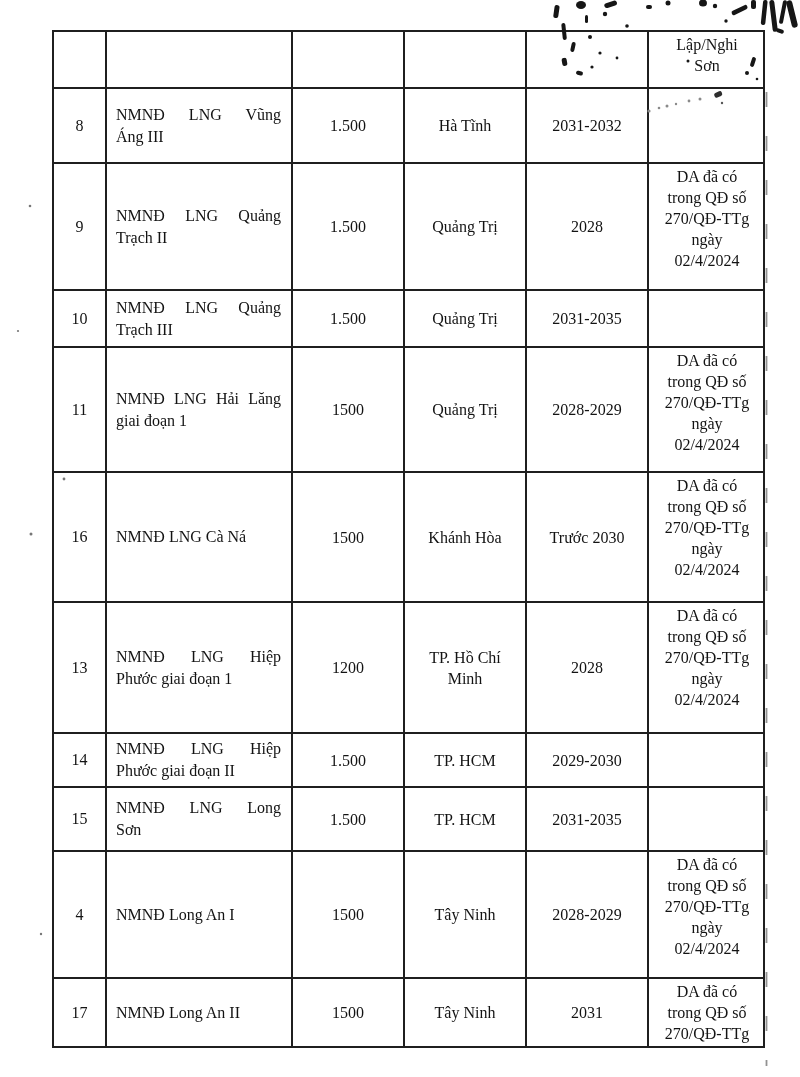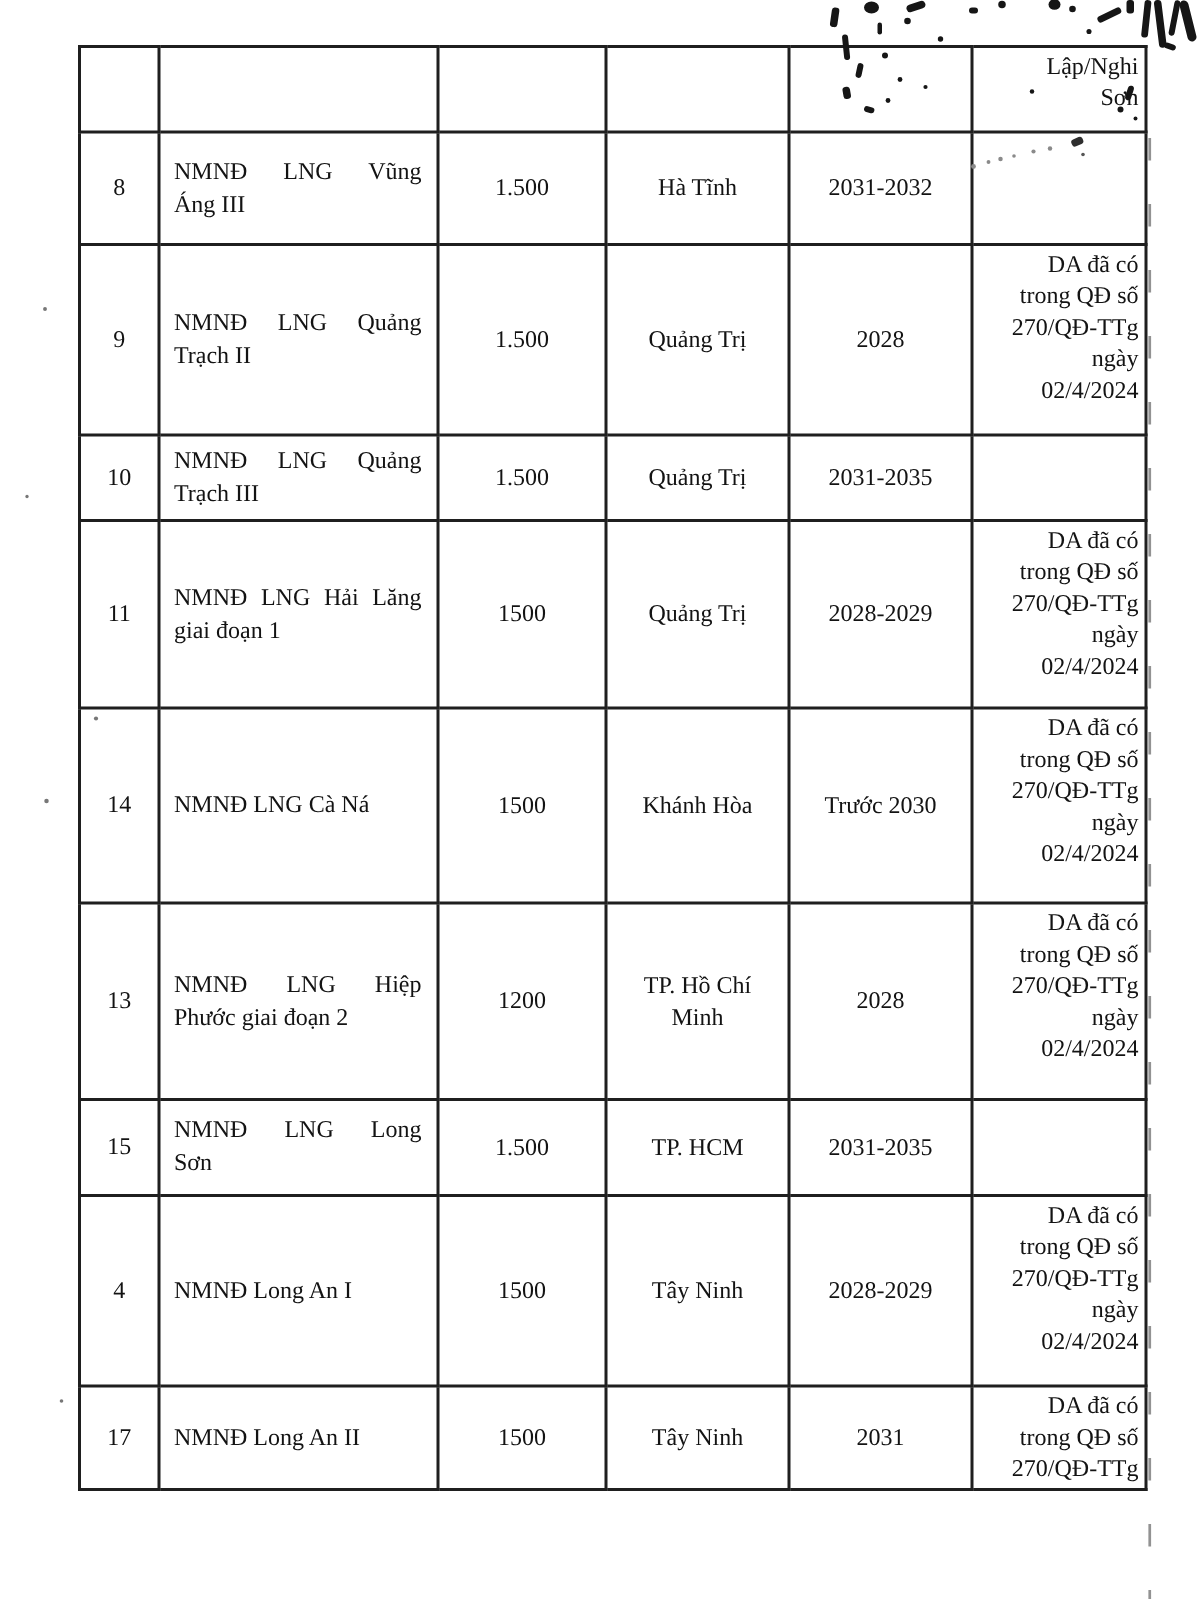--- a/index.html
+++ b/index.html
@@ -52,21 +52,21 @@
     text-align: center;
     vertical-align: middle;
     white-space: pre-line;
     line-height: 21px;
   }
   td.note {
     vertical-align: top;
     padding: 2px 4px 2px 6px;
     white-space: pre-line;
     line-height: 21px;
-    text-align: right;
+    text-align: center;
   }
   .artifacts {
     position: absolute;
     left: 0;
     top: 0;
     pointer-events: none;
   }
 </style>
 </head>
 <body>
@@ -138,48 +138,59 @@
       <td class="cap">1500</td>
       <td class="prov">Quảng Trị</td>
       <td class="per">2028-2029</td>
       <td class="note">DA đã có
 trong QĐ số
 270/QĐ-TTg
 ngày
 02/4/2024</td>
     </tr>
     <tr style="height:130px">
-      <td class="num">14</td>
+      <td class="num">16</td>
       <td class="name">
             <div class="jline last">NMNĐ LNG Cà Ná</div>
           </td>
       <td class="cap">1500</td>
       <td class="prov">Khánh Hòa</td>
       <td class="per">Trước 2030</td>
       <td class="note">DA đã có
 trong QĐ số
 270/QĐ-TTg
 ngày
 02/4/2024</td>
     </tr>
     <tr style="height:131px">
       <td class="num">13</td>
       <td class="name">
             <div class="jline">NMNĐ LNG Hiệp</div>
-            <div class="jline last">Phước giai đoạn 2</div>
+            <div class="jline last">Phước giai đoạn 1</div>
           </td>
       <td class="cap">1200</td>
       <td class="prov">TP. Hồ Chí
 Minh</td>
       <td class="per">2028</td>
       <td class="note">DA đã có
 trong QĐ số
 270/QĐ-TTg
 ngày
 02/4/2024</td>
+    </tr>
+    <tr style="height:54px">
+      <td class="num">14</td>
+      <td class="name">
+            <div class="jline">NMNĐ LNG Hiệp</div>
+            <div class="jline last">Phước giai đoạn II</div>
+          </td>
+      <td class="cap">1.500</td>
+      <td class="prov">TP. HCM</td>
+      <td class="per">2029-2030</td>
+      <td class="note"></td>
     </tr>
     <tr style="height:64px">
       <td class="num">15</td>
       <td class="name">
             <div class="jline">NMNĐ LNG Long</div>
             <div class="jline last">Sơn</div>
           </td>
       <td class="cap">1.500</td>
       <td class="prov">TP. HCM</td>
       <td class="per">2031-2035</td>

